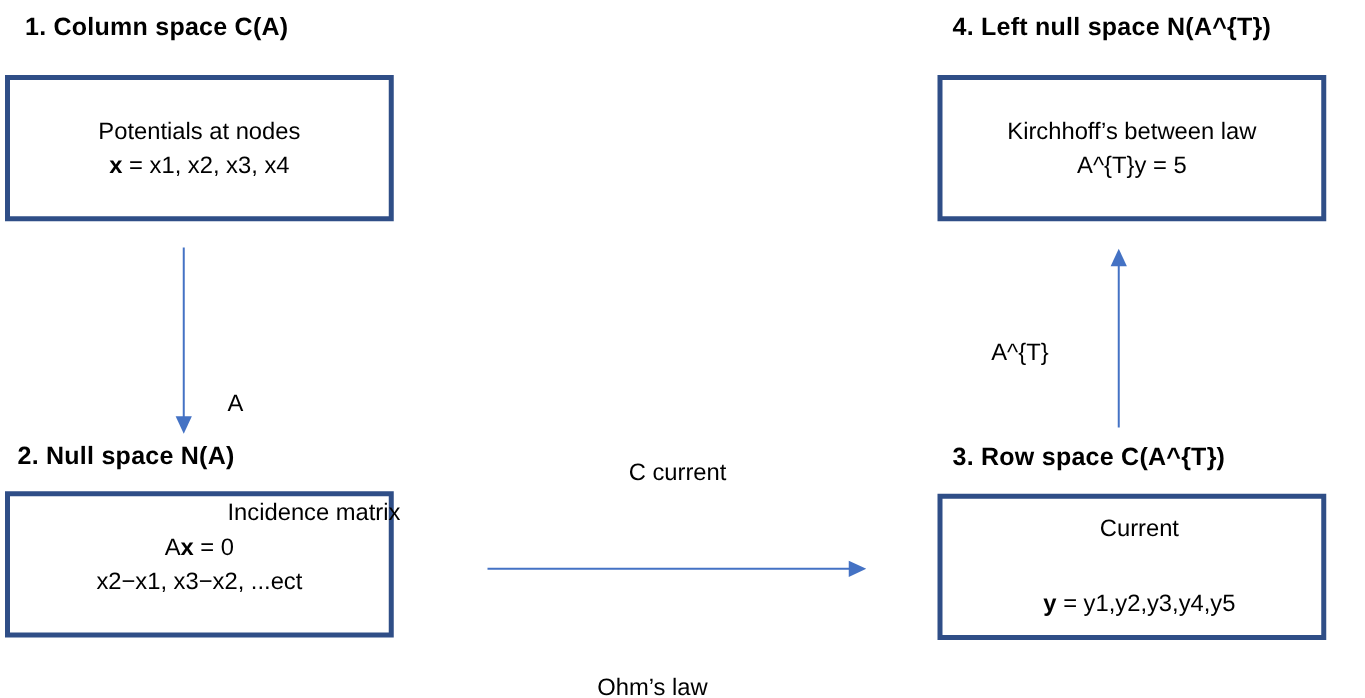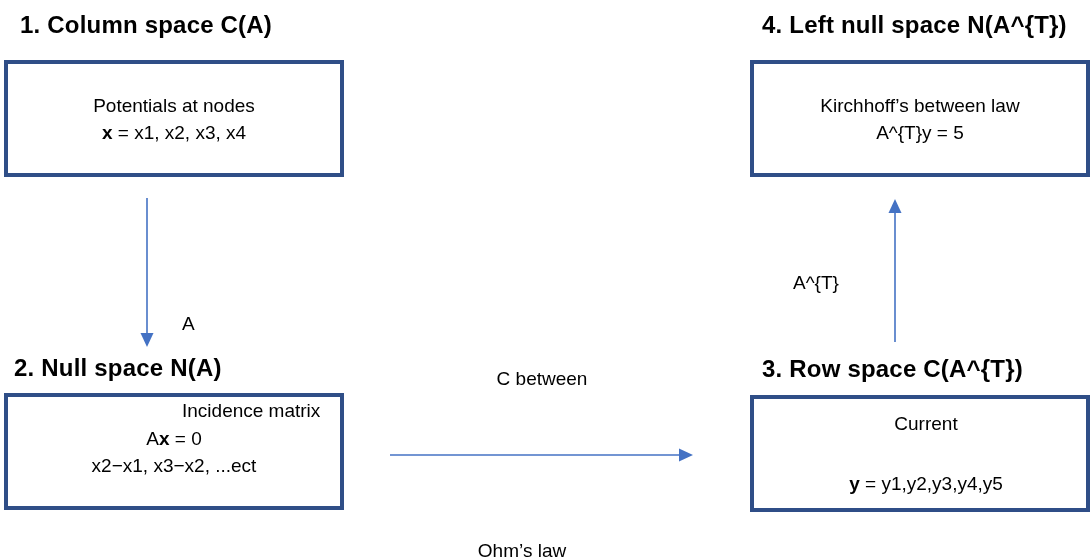--- a/index.html
+++ b/index.html
@@ -15,28 +15,28 @@
   }
   .canvas {
     position: relative;
     width: 1092px;
     height: 558px;
     background: #ffffff;
     overflow: hidden;
   }
   .heading {
     position: absolute;
-    font-size: 24px;
+    font-size: 20px;
     font-weight: bold;
     letter-spacing: 0.2px;
     white-space: pre;
   }
   .box {
     position: absolute;
-    width: 340px;
+    width: 311px;
     height: 117px;
     border: 4px solid var(--border);
     background: #ffffff;
     display: flex;
     flex-direction: column;
     align-items: center;
     justify-content: center;
     text-align: center;
   }
   .box-line {
@@ -127,20 +127,20 @@
     <div class="box-line"><span class="b">y</span><span> = y1,y2,y3,y4,y5</span></div>
   </div>
 
   <div class="free-label" id="label-incidence">
     <div>A</div>
     <div>Incidence matrix</div>
   </div>
 
   <div class="free-label" id="label-a-transpose">A^{T}</div>
 
-  <div class="centered-label" id="label-c-matrix">C between</div>
+  <div class="centered-label" id="label-c-matrix">C current</div>
 
   <div class="centered-label" id="label-ohms-law">
     <div>Ohm’s law</div>
     
   </div>
 
 </div>
 
 </body></html>

